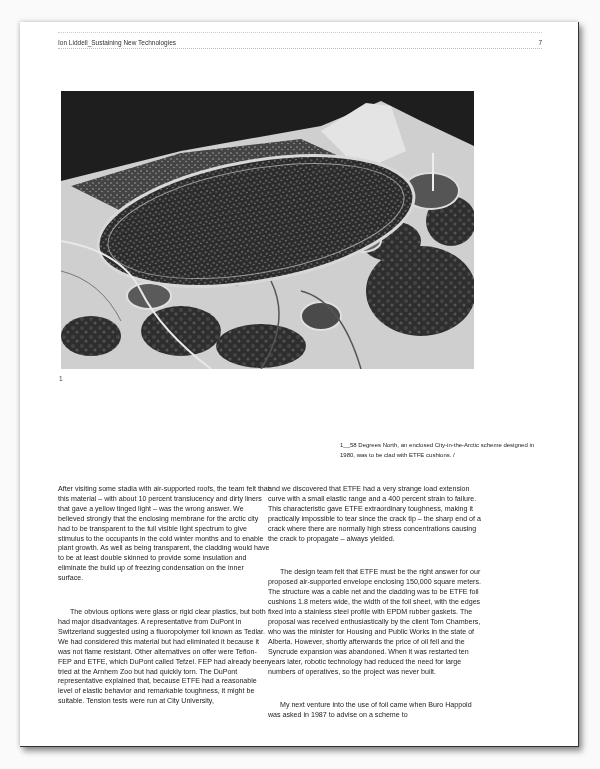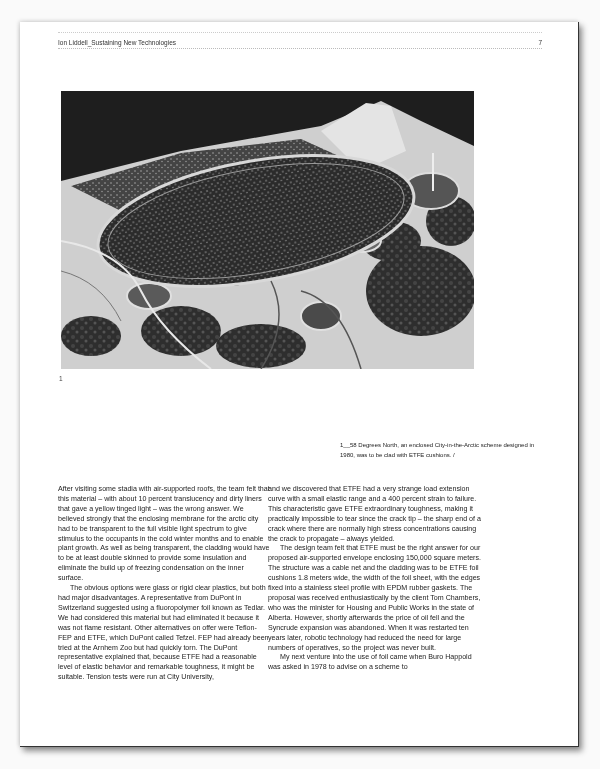--- a/index.html
+++ b/index.html
@@ -33,21 +33,21 @@
       position: absolute; left: 320px; top: 419px; width: 200px;
       font-size: 6px; line-height: 9.5px; color: #222;
     }
     .col {
       position: absolute; top: 463px; font-size: 7.1px; line-height: 9.9px; color: #222;
       text-align: left;
     }
     .col.left { left: 38px; width: 212px; }
     .col.right { left: 248px; width: 218px; }
     .col p { margin: 0; }
-    .col p.indent { text-indent: 12px; }
+    .col p.indent { text-indent: 12px; margin-top: 24px; }
   </style>
 </head>
 <body>
 
 <div class="page">
 
   <div class="running-head">
     <span class="rh-top"></span>
     <span>Ion Liddell_Sustaining New Technologies</span>
     <span>7</span>
@@ -111,16 +111,16 @@
   <div class="caption">1__58 Degrees North, an enclosed City-in-the-Arctic scheme designed in 1980, was to be clad with ETFE cushions. /</div>
 
   <div class="col left">
     <p>After visiting some stadia with air-supported roofs, the team felt that this material – with about 10 percent translucency and dirty liners that gave a yellow tinged light – was the wrong answer. We believed strongly that the enclosing membrane for the arctic city had to be transparent to the full visible light spectrum to give stimulus to the occupants in the cold winter months and to enable plant growth. As well as being transparent, the cladding would have to be at least double skinned to provide some insulation and eliminate the build up of freezing condensation on the inner surface.</p>
     <p class="indent">The obvious options were glass or rigid clear plastics, but both had major disadvantages. A representative from DuPont in Switzerland suggested using a fluoropolymer foil known as Tedlar. We had considered this material but had eliminated it because it was not flame resistant. Other alternatives on offer were Teflon-FEP and ETFE, which DuPont called Tefzel. FEP had already been tried at the Arnhem Zoo but had quickly torn. The DuPont representative explained that, because ETFE had a reasonable level of elastic behavior and remarkable toughness, it might be suitable. Tension tests were run at City University,</p>
   </div>
 
   <div class="col right">
     <p>and we discovered that ETFE had a very strange load extension curve with a small elastic range and a 400 percent strain to failure. This characteristic gave ETFE extraordinary toughness, making it practically impossible to tear since the crack tip – the sharp end of a crack where there are normally high stress concentrations causing the crack to propagate – always yielded.</p>
     <p class="indent">The design team felt that ETFE must be the right answer for our proposed air-supported envelope enclosing 150,000 square meters. The structure was a cable net and the cladding was to be ETFE foil cushions 1.8 meters wide, the width of the foil sheet, with the edges fixed into a stainless steel profile with EPDM rubber gaskets. The proposal was received enthusiastically by the client Tom Chambers, who was the minister for Housing and Public Works in the state of Alberta. However, shortly afterwards the price of oil fell and the Syncrude expansion was abandoned. When it was restarted ten years later, robotic technology had reduced the need for large numbers of operatives, so the project was never built.</p>
-    <p class="indent">My next venture into the use of foil came when Buro Happold was asked in 1978 to advise on a scheme to</p>
+    <p class="indent">My next venture into the use of foil came when Buro Happold was asked in 1987 to advise on a scheme to</p>
   </div>
 
 </div>
 
 </body></html>

